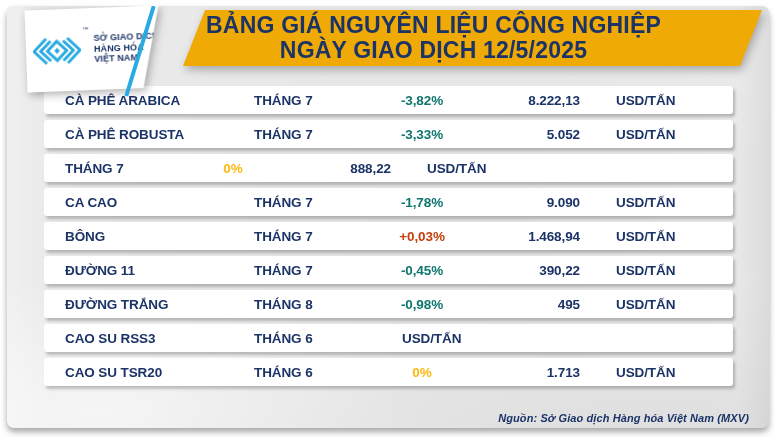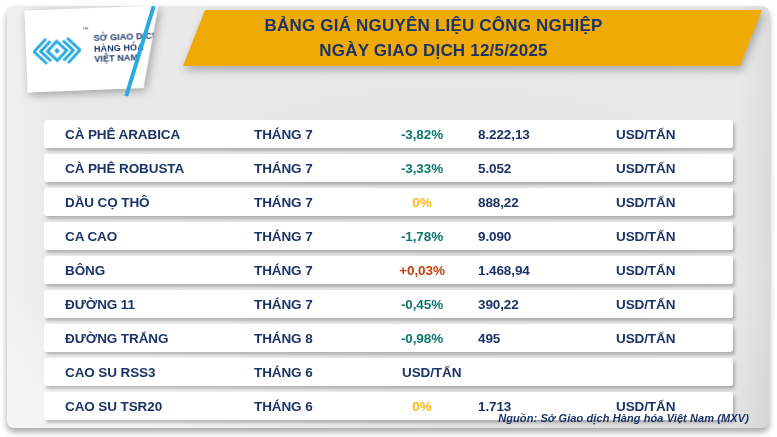--- a/index.html
+++ b/index.html
@@ -29,21 +29,21 @@
     filter:drop-shadow(2px 4px 4px rgba(0,0,0,.28));
   }
   .banner {
     width:100%; height:100%;
     background:#efaa06;
     clip-path:polygon(22px 0, 100% 0, calc(100% - 22px) 100%, 0 100%);
     display:flex; flex-direction:column; justify-content:center; align-items:center;
     padding-right:92px; padding-left:14px;
   }
   .banner .t1, .banner .t2 {
-    color:#1b3366; font-weight:bold; font-size:17px; line-height:25px;
+    color:#1b3366; font-weight:bold; font-size:23px; line-height:25px;
     letter-spacing:.2px; white-space:nowrap;
   }
 
   
   .logo-wrap {
     position:absolute; left:19px; top:2px; width:134px; height:82px;
     filter:drop-shadow(2px 3px 4px rgba(0,0,0,.3));
     transform:rotate(-2.2deg);
     z-index:3;
   }
@@ -56,34 +56,34 @@
   }
   .logo-glyph { flex:0 0 auto; }
   .logo-tm { font-size:6px; color:#1b3366; align-self:flex-start; margin-top:12px; margin-left:-3px; }
   .logo-text { color:#1b3366; font-weight:bold; font-size:9px; line-height:10.5px; letter-spacing:.1px; white-space:nowrap; }
   .logo-slash {
     position:absolute; left:131px; top:-2px; width:3.5px; height:94px;
     background:#29abe2; transform:rotate(17deg); z-index:4;
   }
 
   
-  .rows { position:absolute; left:37px; top:114px; width:689px; }
+  .rows { position:absolute; left:37px; top:80px; width:689px; }
   .row {
     height:28px; margin-bottom:6px;
     background:#ffffff; border-radius:3px;
     box-shadow:2px 3px 3px rgba(0,0,0,.22);
     display:flex; align-items:center;
     padding-left:21px;
     color:#1b3366; font-weight:bold; font-size:13.5px; letter-spacing:-.1px;
     white-space:nowrap;
   }
   .c-name   { width:189px; text-align:left; }
   .c-month  { width:112px; text-align:left; }
   .c-change { width:112px; text-align:center; }
-  .c-price  { width:102px; text-align:left; }
+  .c-price  { width:102px; text-align:right; }
   .c-unit   { margin-left:36px; flex:1; text-align:left; }
   .trend-down { color:#0f766e; }
   .trend-up   { color:#c2410c; }
   .trend-flat { color:#fdb913; }
 
   
   .source {
     position:absolute; right:20px; bottom:4px;
     color:#1b3366; font-size:11px; font-weight:bold; font-style:italic;
     letter-spacing:.1px;
@@ -132,21 +132,20 @@
 
   <div class="row">
     <span class="c-name">CÀ PHÊ ROBUSTA</span>
     <span class="c-month">THÁNG 7</span>
     <span class="c-change trend-down">-3,33%</span>
     <span class="c-price">5.052</span>
     <span class="c-unit">USD/TẤN</span>
   </div>
 
   <div class="row">
-    <span class="c-name">DẦU CỌ THÔ</span>
     <span class="c-month">THÁNG 7</span>
     <span class="c-change trend-flat">0%</span>
     <span class="c-price">888,22</span>
     <span class="c-unit">USD/TẤN</span>
   </div>
 
   <div class="row">
     <span class="c-name">CA CAO</span>
     <span class="c-month">THÁNG 7</span>
     <span class="c-change trend-down">-1,78%</span>

